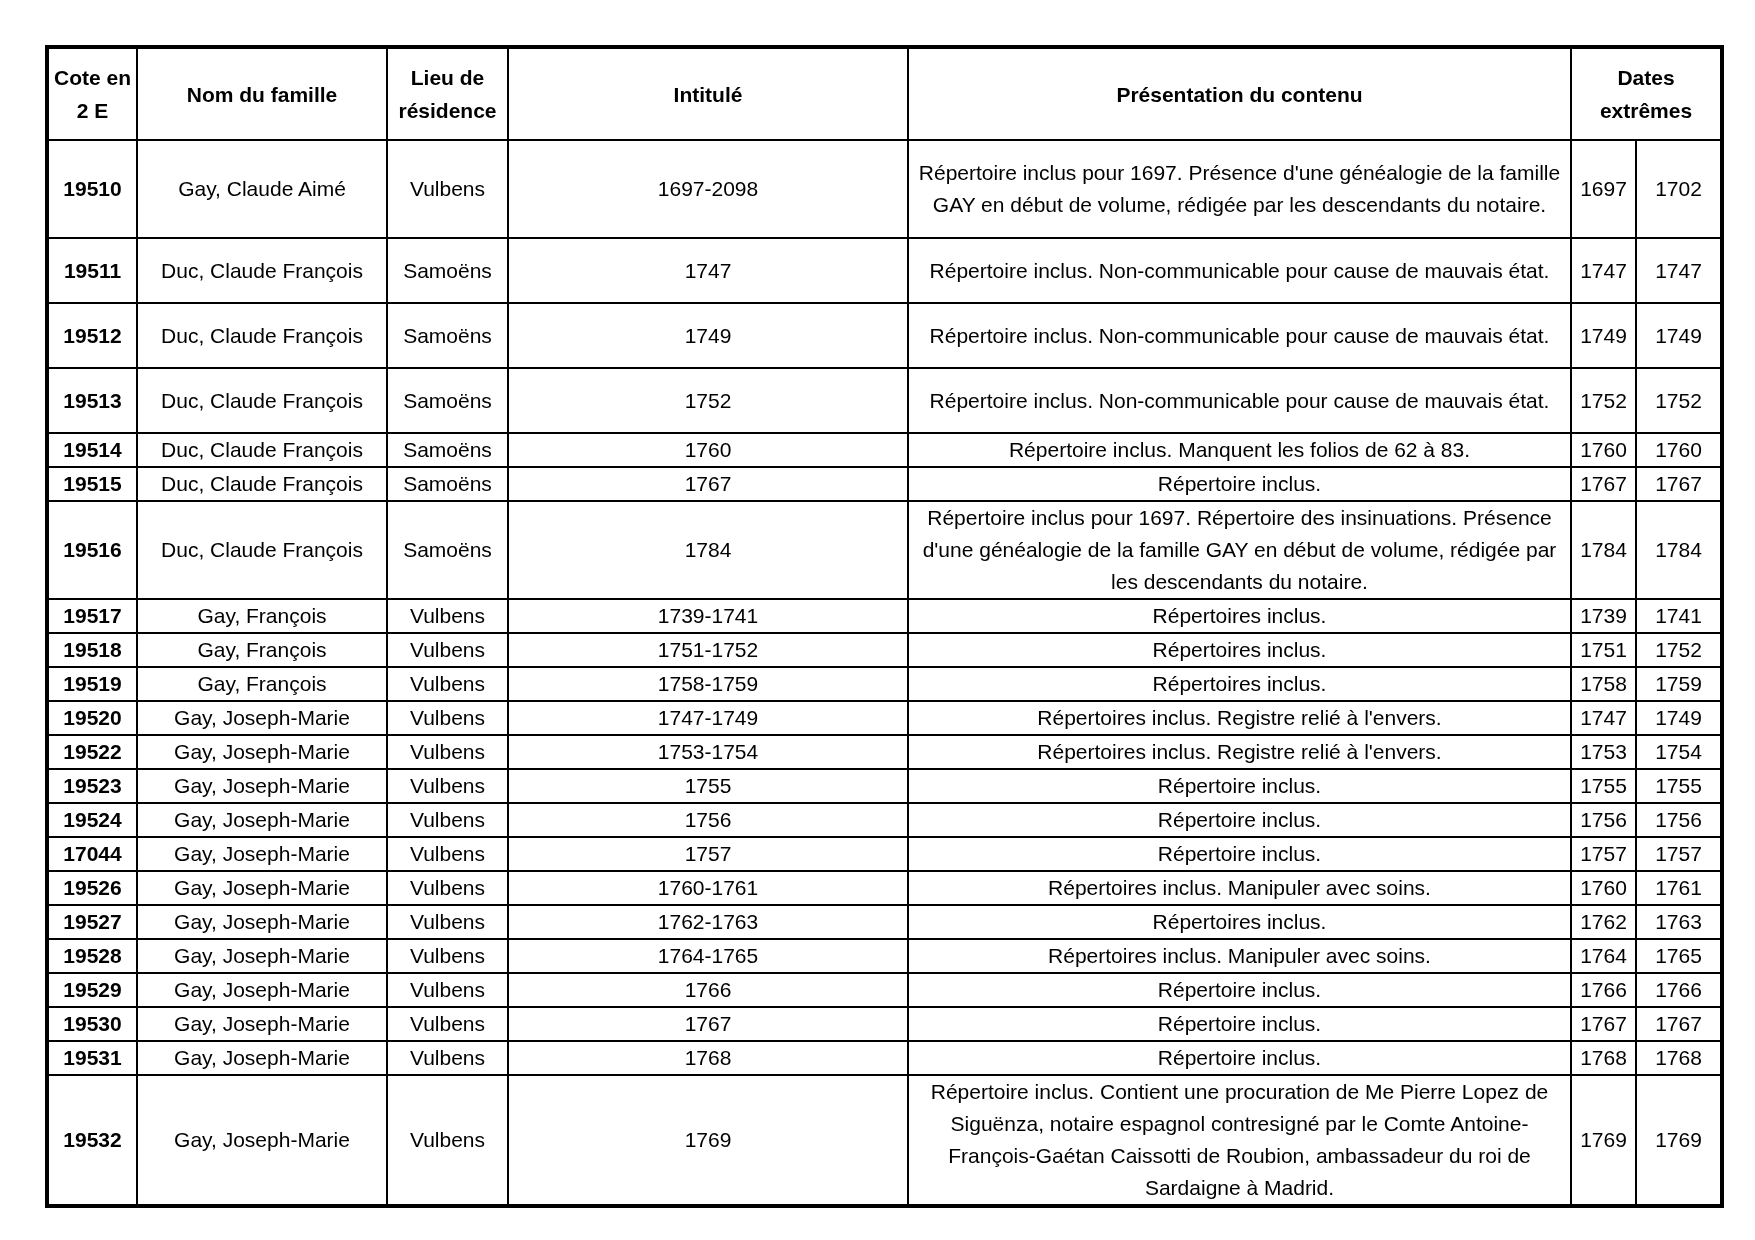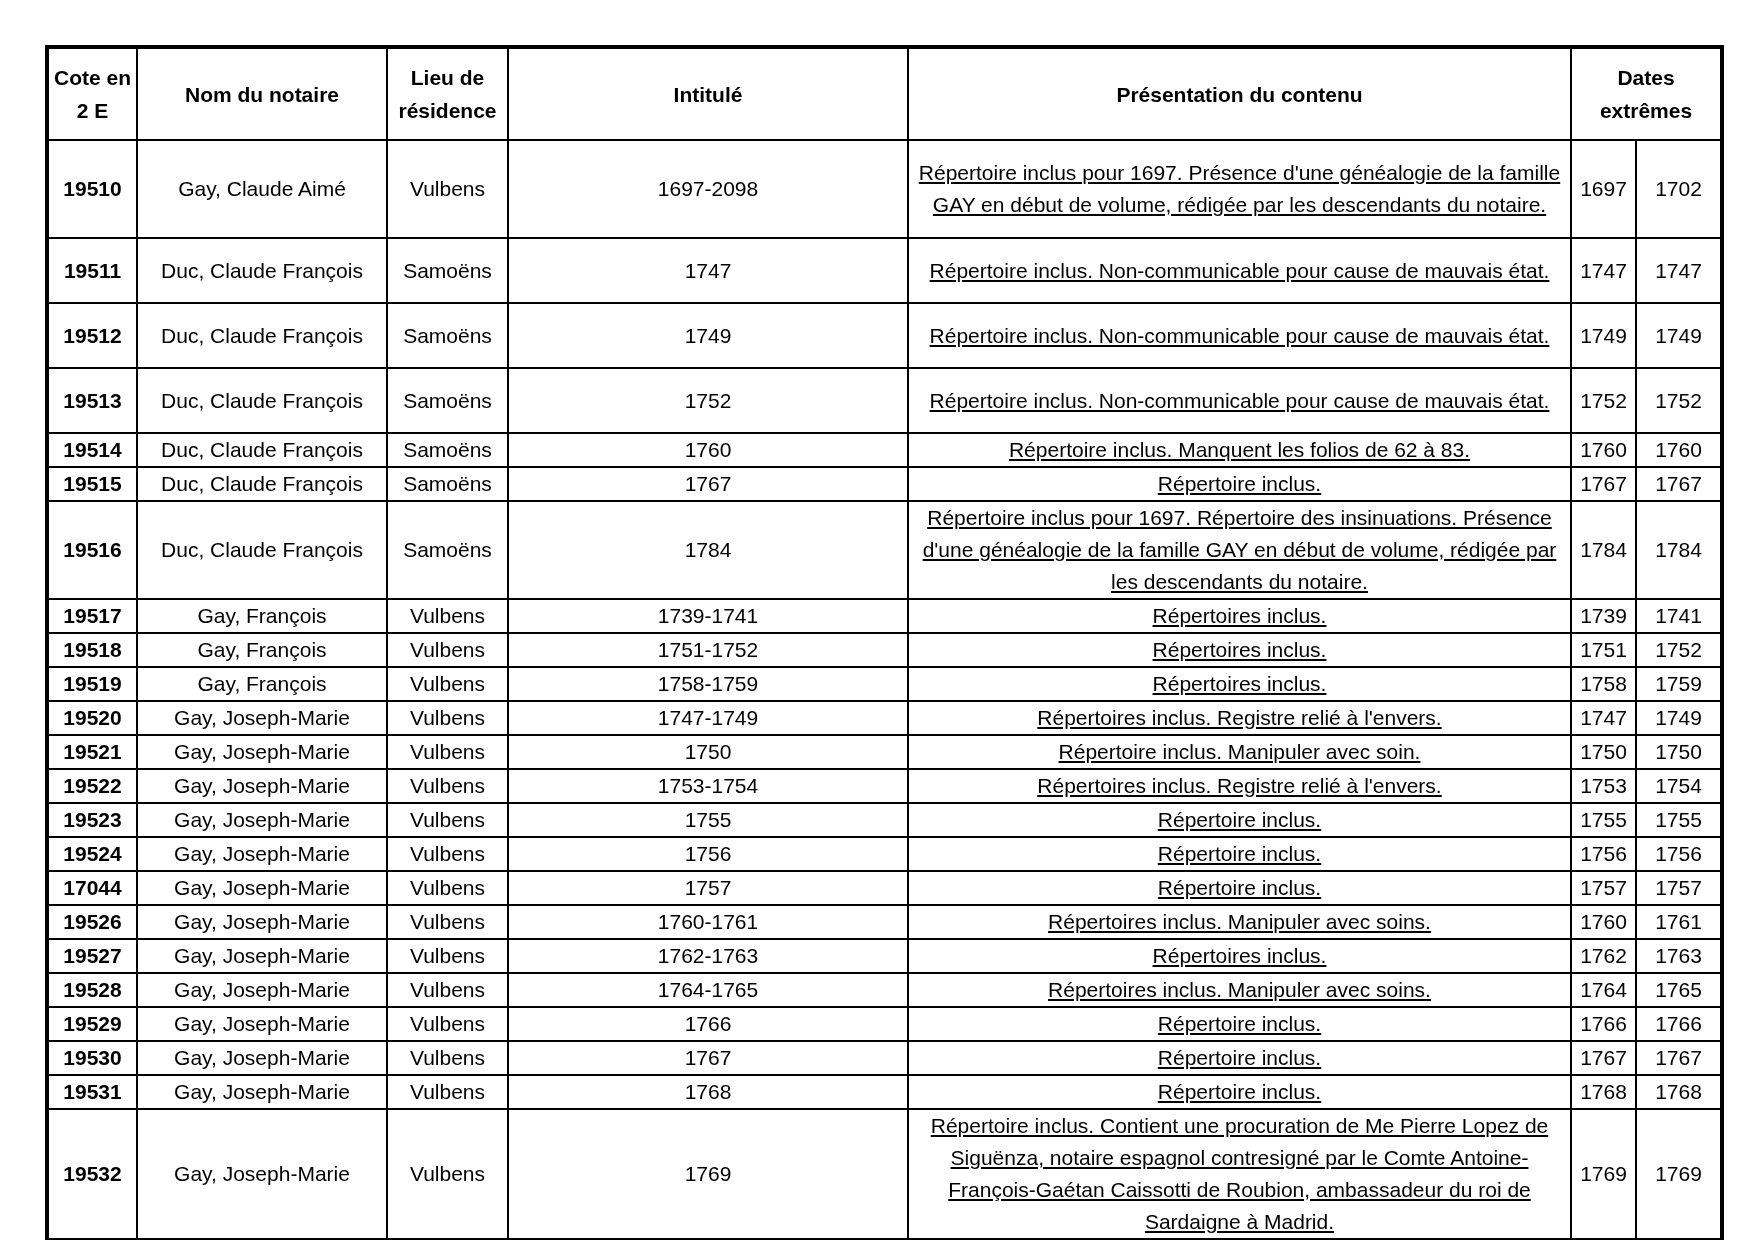--- a/index.html
+++ b/index.html
@@ -37,21 +37,21 @@
     overflow: hidden;
   }
   table.inventory thead th {
     font-weight: bold;
     height: 90px;
     font-size: 21px;
     line-height: 33px;
   }
   td.cote { font-weight: bold; }
   td.lieu { font-size: 19px; border-radius: 20px; }
-  td.desc { padding: 0 6px; text-decoration: underline; }
+  td.desc { padding: 0 6px; }
   td.date { padding: 0 2px; }
   col.c-cote { width: 90px; }
   col.c-nom { width: 250px; }
   col.c-lieu { width: 121px; }
   col.c-intitule { width: 400px; }
   col.c-desc { width: 663px; }
   col.c-d1 { width: 65px; }
   col.c-d2 { width: 86px; }
   tr.h1 td { height: 96px; }
   tr.h2 td { height: 63px; margin-top: 16px; }
@@ -69,21 +69,21 @@
         <col class="c-nom">
         <col class="c-lieu">
         <col class="c-intitule">
         <col class="c-desc">
         <col class="c-d1">
         <col class="c-d2">
     </colgroup>
     <thead>
       <tr>
         <th>Cote en 2 E</th>
-        <th>Nom du notaire</th>
+        <th>Nom du famille</th>
         <th>Lieu de résidence</th>
         <th>Intitulé</th>
         <th>Présentation du contenu</th>
         <th colspan="2">Dates extrêmes</th>
       </tr>
     </thead>
     <tbody id="rows">
         <tr class="h1">
           <td class="cote">19510</td>
           <td class="nom">Gay, Claude Aimé</td>
@@ -177,29 +177,20 @@
         <tr class="h1s">
           <td class="cote">19520</td>
           <td class="nom">Gay, Joseph-Marie</td>
           <td class="lieu">Vulbens</td>
           <td class="intitule">1747-1749</td>
           <td class="desc">Répertoires inclus. Registre relié à l'envers.</td>
           <td class="date">1747</td>
           <td class="date">1749</td>
         </tr>
         <tr class="h1s">
-          <td class="cote">19521</td>
-          <td class="nom">Gay, Joseph-Marie</td>
-          <td class="lieu">Vulbens</td>
-          <td class="intitule">1750</td>
-          <td class="desc">Répertoire inclus. Manipuler avec soin.</td>
-          <td class="date">1750</td>
-          <td class="date">1750</td>
-        </tr>
-        <tr class="h1s">
           <td class="cote">19522</td>
           <td class="nom">Gay, Joseph-Marie</td>
           <td class="lieu">Vulbens</td>
           <td class="intitule">1753-1754</td>
           <td class="desc">Répertoires inclus. Registre relié à l'envers.</td>
           <td class="date">1753</td>
           <td class="date">1754</td>
         </tr>
         <tr class="h1s">
           <td class="cote">19523</td>

